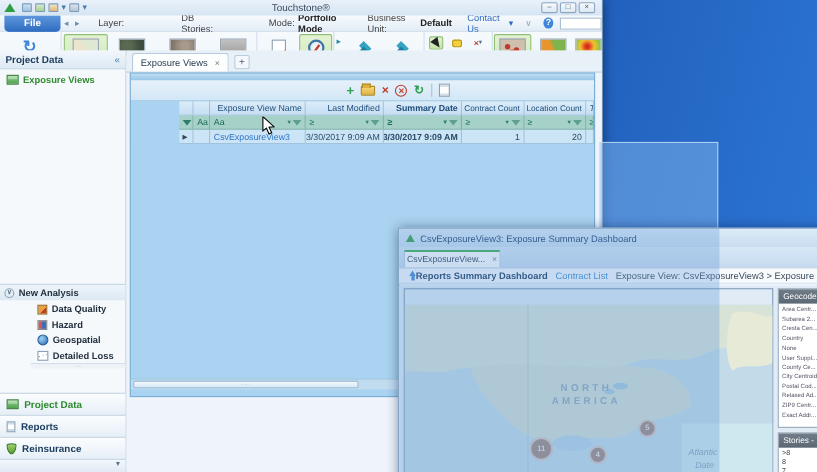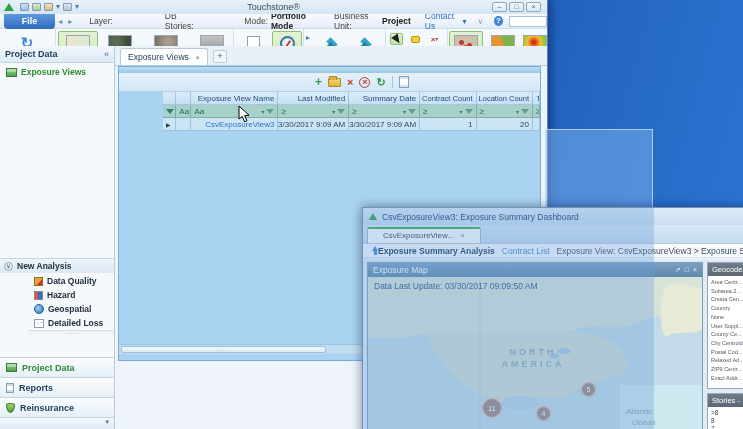--- a/index.html
+++ b/index.html
@@ -107,41 +107,41 @@
   .tx{color:#c0392b;font-weight:bold;font-size:11px;line-height:11px;}
   .txo{color:#c0392b;font-weight:bold;font-size:9px;line-height:9px;border:1px solid #c0392b;border-radius:50%;width:11px;height:11px;text-align:center;}
   .tref{color:#2e9e4f;font-weight:bold;font-size:11px;line-height:11px;}
   .tsep{width:1px;height:12px;background:#aac4da;}
   .tdoc{width:10px;height:12px;background:#fdfdfd;border:1px solid #8aa0b5;box-shadow:inset 0 -2px 0 #d5e0ea,inset 0 2px 0 #d5e0ea;}
   .grow{display:flex;font-size:8px;margin-left:44px;}
   .gcell{border-right:1px solid rgba(125,165,200,.55);border-bottom:1px solid rgba(125,165,200,.55);height:13px;display:flex;align-items:center;padding:0 3px;overflow:hidden;white-space:nowrap;}
   .ghead .gcell{background:linear-gradient(#dcecf9,#c6dff4);color:#1f4e79;justify-content:flex-end;}
   .gfilt .gcell{background:#a6d1c9;border-color:rgba(90,140,130,.5);color:#1a6a5a;justify-content:flex-start;gap:2px;}
   .gdata .gcell{background:#cbe4f6;color:#2a4a66;}
-  .c0{width:14px;}.c1{width:16px;}.c2{width:96px;}.c3{width:78px;}.c4{width:78px;}.c5{width:62px;}.c6{width:62px;}.c7{flex:1;font-style:italic;}
+  .c0{width:14px;}.c1{width:16px;}.c2{width:96px;}.c3{width:78px;}.c4{width:78px;font-weight:bold;}.c5{width:62px;}.c6{width:62px;}.c7{flex:1;font-style:italic;}
   .funnel{width:0;height:0;border-left:4px solid transparent;border-right:4px solid transparent;border-top:5px solid #2e7d6e;}
   .fdd{margin-left:auto;font-size:6px;color:#2e7d6e;display:flex;align-items:center;gap:2px;}
   .link{color:#2e75c8;}
   .g-fill{flex:1;background:#a9d3f0;}
   .g-scroll{height:10px;background:#c2dcef;border-top:1px solid #9ec4de;position:relative;}
   .g-thumb{position:absolute;left:2px;top:1px;width:205px;height:7px;background:linear-gradient(#f2f8fc,#d8e9f6);border:1px solid #9cc0da;border-radius:2px;
            text-align:center;font-size:5px;line-height:6px;color:#789;letter-spacing:1px;}
   .g-bot{height:6px;background:#a9d3f0;}
   
   .aero{position:absolute;left:545px;top:129px;width:108px;height:300px;background:rgba(128,180,236,.5);
         border:1px solid rgba(200,226,250,.75);z-index:5;}
   
   .dash{position:absolute;left:362px;top:207px;width:420px;height:260px;z-index:10;background:#e9f1fa;
         border:1px solid #6f94b8;box-shadow:0 0 10px rgba(0,20,60,.5);}
   .dttl{height:17px;background:linear-gradient(#dcebf8,#c9ddf0);display:flex;align-items:center;gap:5px;padding:0 6px;}
   .dlogo{width:0;height:0;border-left:4px solid transparent;border-right:4px solid transparent;border-bottom:7px solid #2f9e41;}
   .dttl b{font-size:8.5px;font-weight:normal;color:#1b3a66;}
   .dtabs2{height:18px;background:linear-gradient(#d7e7f5,#c6daf0);display:flex;align-items:flex-end;padding-left:4px;}
   .dtab2{height:16px;background:#fdfefe;border:1px solid #9ab8d0;border-bottom:none;border-top:2px solid #3fae49;
-         font-size:8px;color:#2a3c50;padding:0 15px;line-height:13px;border-radius:2px 2px 0 0;}
+         font-size:8px;color:#2a3c50;padding:0 2px;line-height:13px;border-radius:2px 2px 0 0;}
   .dbc{height:15px;background:#f8fbfe;border-top:1px solid #b9cbdd;border-bottom:1px solid #d8e4f0;display:flex;align-items:center;gap:7px;padding:0 8px;font-size:8.5px;white-space:nowrap;overflow:hidden;}
   .bchome{width:9px;height:9px;position:relative;}
   .bchome:before{content:"";position:absolute;left:1px;top:0;border-left:3.5px solid transparent;border-right:3.5px solid transparent;border-bottom:5px solid #3f86d8;}
   .bchome:after{content:"";position:absolute;left:3px;top:4px;width:3px;height:5px;background:#3f86d8;}
   .dcontent{position:absolute;left:0;right:0;top:52px;bottom:0;background:#e0ebf6;}
   .mpanel{position:absolute;left:4px;top:2px;width:336px;bottom:0;border:1px solid #7f9cb8;}
   .mphdr{height:14px;background:linear-gradient(#7aa0c2,#5f88ac);color:#fff;font-size:8.5px;display:flex;align-items:center;padding:0 5px;}
   .mpico{margin-left:auto;display:flex;gap:4px;font-size:7px;color:#e8f0f8;}
   .mbody{position:absolute;left:0;right:0;top:14px;bottom:0;background:#c6dcea;overflow:hidden;}
   .mlbl{position:absolute;color:#90a8bc;letter-spacing:3px;font-size:9px;font-weight:bold;text-align:center;}
@@ -184,21 +184,21 @@
 
     <div class="mrow">
       <div class="file">File</div>
       <span class="navar">◂</span>
       <span class="navar">▸</span>
       <span class="mlabel">Layer:</span>
       <span class="mlabel" style="margin-left:52px;">DB Stories:</span>
       <span class="mlabel" style="margin-left:44px;">Mode:</span>
       <span class="bold" style="margin-left:3px;">Portfolio Mode</span>
       <span class="mlabel">Business Unit:</span>
-      <span class="bold" style="margin-left:3px;">Project</span>
+      <span class="bold" style="margin-left:3px;">Default</span>
       <span class="contact">Contact Us</span>
       <span class="navar" style="color:#2f6cc0;">▾</span>
       <span class="navar" style="margin-left:8px;color:#8aa;">∨</span>
       <div class="helpq">?</div>
       <div class="sbox"></div>
     </div>
 
     <div class="ribbon">
 
       <div class="rgrp" style="left:0;width:56px;">
@@ -466,21 +466,21 @@
             </div>
           <div class="gcell c7">
               <span>≥</span>
             </div>
         </div>
         <div class="grow gdata">
           <div class="gcell c0">
               <span style="font-size:6px;color:#345;">▶</span>
             </div>
           <div class="gcell c1"></div>
-          <div class="gcell c2" style="justify-content:flex-end;">
+          <div class="gcell c2" style="justify-content:flex-start;">
               <span class="link">CsvExposureView3</span>
             </div>
           <div class="gcell c3" style="justify-content:flex-end;">3/30/2017 9:09 AM</div>
           <div class="gcell c4" style="justify-content:flex-end;">3/30/2017 9:09 AM</div>
           <div class="gcell c5" style="justify-content:flex-end;">1</div>
           <div class="gcell c6" style="justify-content:flex-end;">20</div>
           <div class="gcell c7"></div>
         </div>
         <div class="g-fill"></div>
         <div class="g-scroll">
@@ -499,52 +499,43 @@
       <b>CsvExposureView3: Exposure Summary Dashboard</b>
     </div>
     <div class="dtabs2">
       <div class="dtab2">
         <span>CsvExposureView...</span>
         <span style="color:#777;font-size:8px;margin-left:4px;">×</span>
       </div>
     </div>
     <div class="dbc">
       <span class="bchome"></span>
-      <span style="font-weight:bold;color:#16365c;">Exposure Summary Analysis</span>
+      <span style="font-weight:bold;color:#16365c;">Reports Summary Dashboard</span>
       <span style="color:#3a8ad4;">Contract List</span>
       <span style="color:#3c4c5c;">Exposure View: CsvExposureView3 &gt; Exposure Summary Dash</span>
     </div>
     <div class="dcontent">
 
       <div class="mpanel">
-        <div class="mphdr">
-          <span>Exposure Map</span>
-          <span class="mpico">
-            <span>↗</span>
-            <span>□</span>
-            <span>×</span>
-          </span>
-        </div>
         <div class="mbody">
           <svg width="336" height="165" viewBox="0 0 336 165" preserveAspectRatio="none">
             <rect x="0" y="0" width="336" height="165" fill="#c3dbe9"></rect>
             <path d="M0,0 H336 V30 C310,42 292,34 270,46 C246,56 224,44 204,54 C180,64 156,50 128,58 C100,64 70,52 40,60 C24,64 8,58 0,62 Z" fill="#d8e3d8"></path>
             <path d="M60,58 C100,48 150,60 196,56 C240,54 262,72 260,92 C244,106 224,100 208,114 C188,128 168,116 148,124 C126,130 104,116 90,102 C76,88 64,74 60,58 Z" fill="#d4e0d4"></path>
             <path d="M298,8 C314,2 326,14 336,10 V52 C322,60 308,52 298,60 C290,50 292,20 298,8 Z" fill="#e7ead6"></path>
             <rect x="252" y="108" width="84" height="57" fill="#cfe9f0" opacity="0.9"></rect>
             <ellipse cx="196" cy="74" rx="7" ry="3" fill="#a8c8e0"></ellipse>
             <ellipse cx="186" cy="79" rx="5" ry="2.5" fill="#a8c8e0"></ellipse>
             <ellipse cx="152" cy="126" rx="18" ry="7" fill="#b9d3e6"></ellipse>
             <line x1="112" y1="0" x2="112" y2="165" stroke="#8fb0c4" stroke-width="0.7" opacity="0.5"></line>
           </svg>
-          <div class="mupd">Data Last Update: 03/30/2017 09:09:50 AM</div>
           <div class="mlbl" style="left:115px;top:70px;width:100px;">NORTH</div>
           <div class="mlbl" style="left:115px;top:82px;width:100px;">AMERICA</div>
           <div class="molbl" style="left:258px;top:130px;">Atlantic</div>
-          <div class="molbl" style="left:264px;top:141px;">Ocean</div>
+          <div class="molbl" style="left:264px;top:141px;">Date</div>
           <div class="clus" style="left:113px;top:120px;width:22px;height:22px;">11</div>
           <div class="clus" style="left:167px;top:128px;width:17px;height:17px;">4</div>
           <div class="clus" style="left:212px;top:104px;width:17px;height:17px;">5</div>
           
           
         </div>
       </div>
 
       <div class="gpanel2" style="top:2px;height:127px;">
         <div class="ghdr2">Geocode</div>

